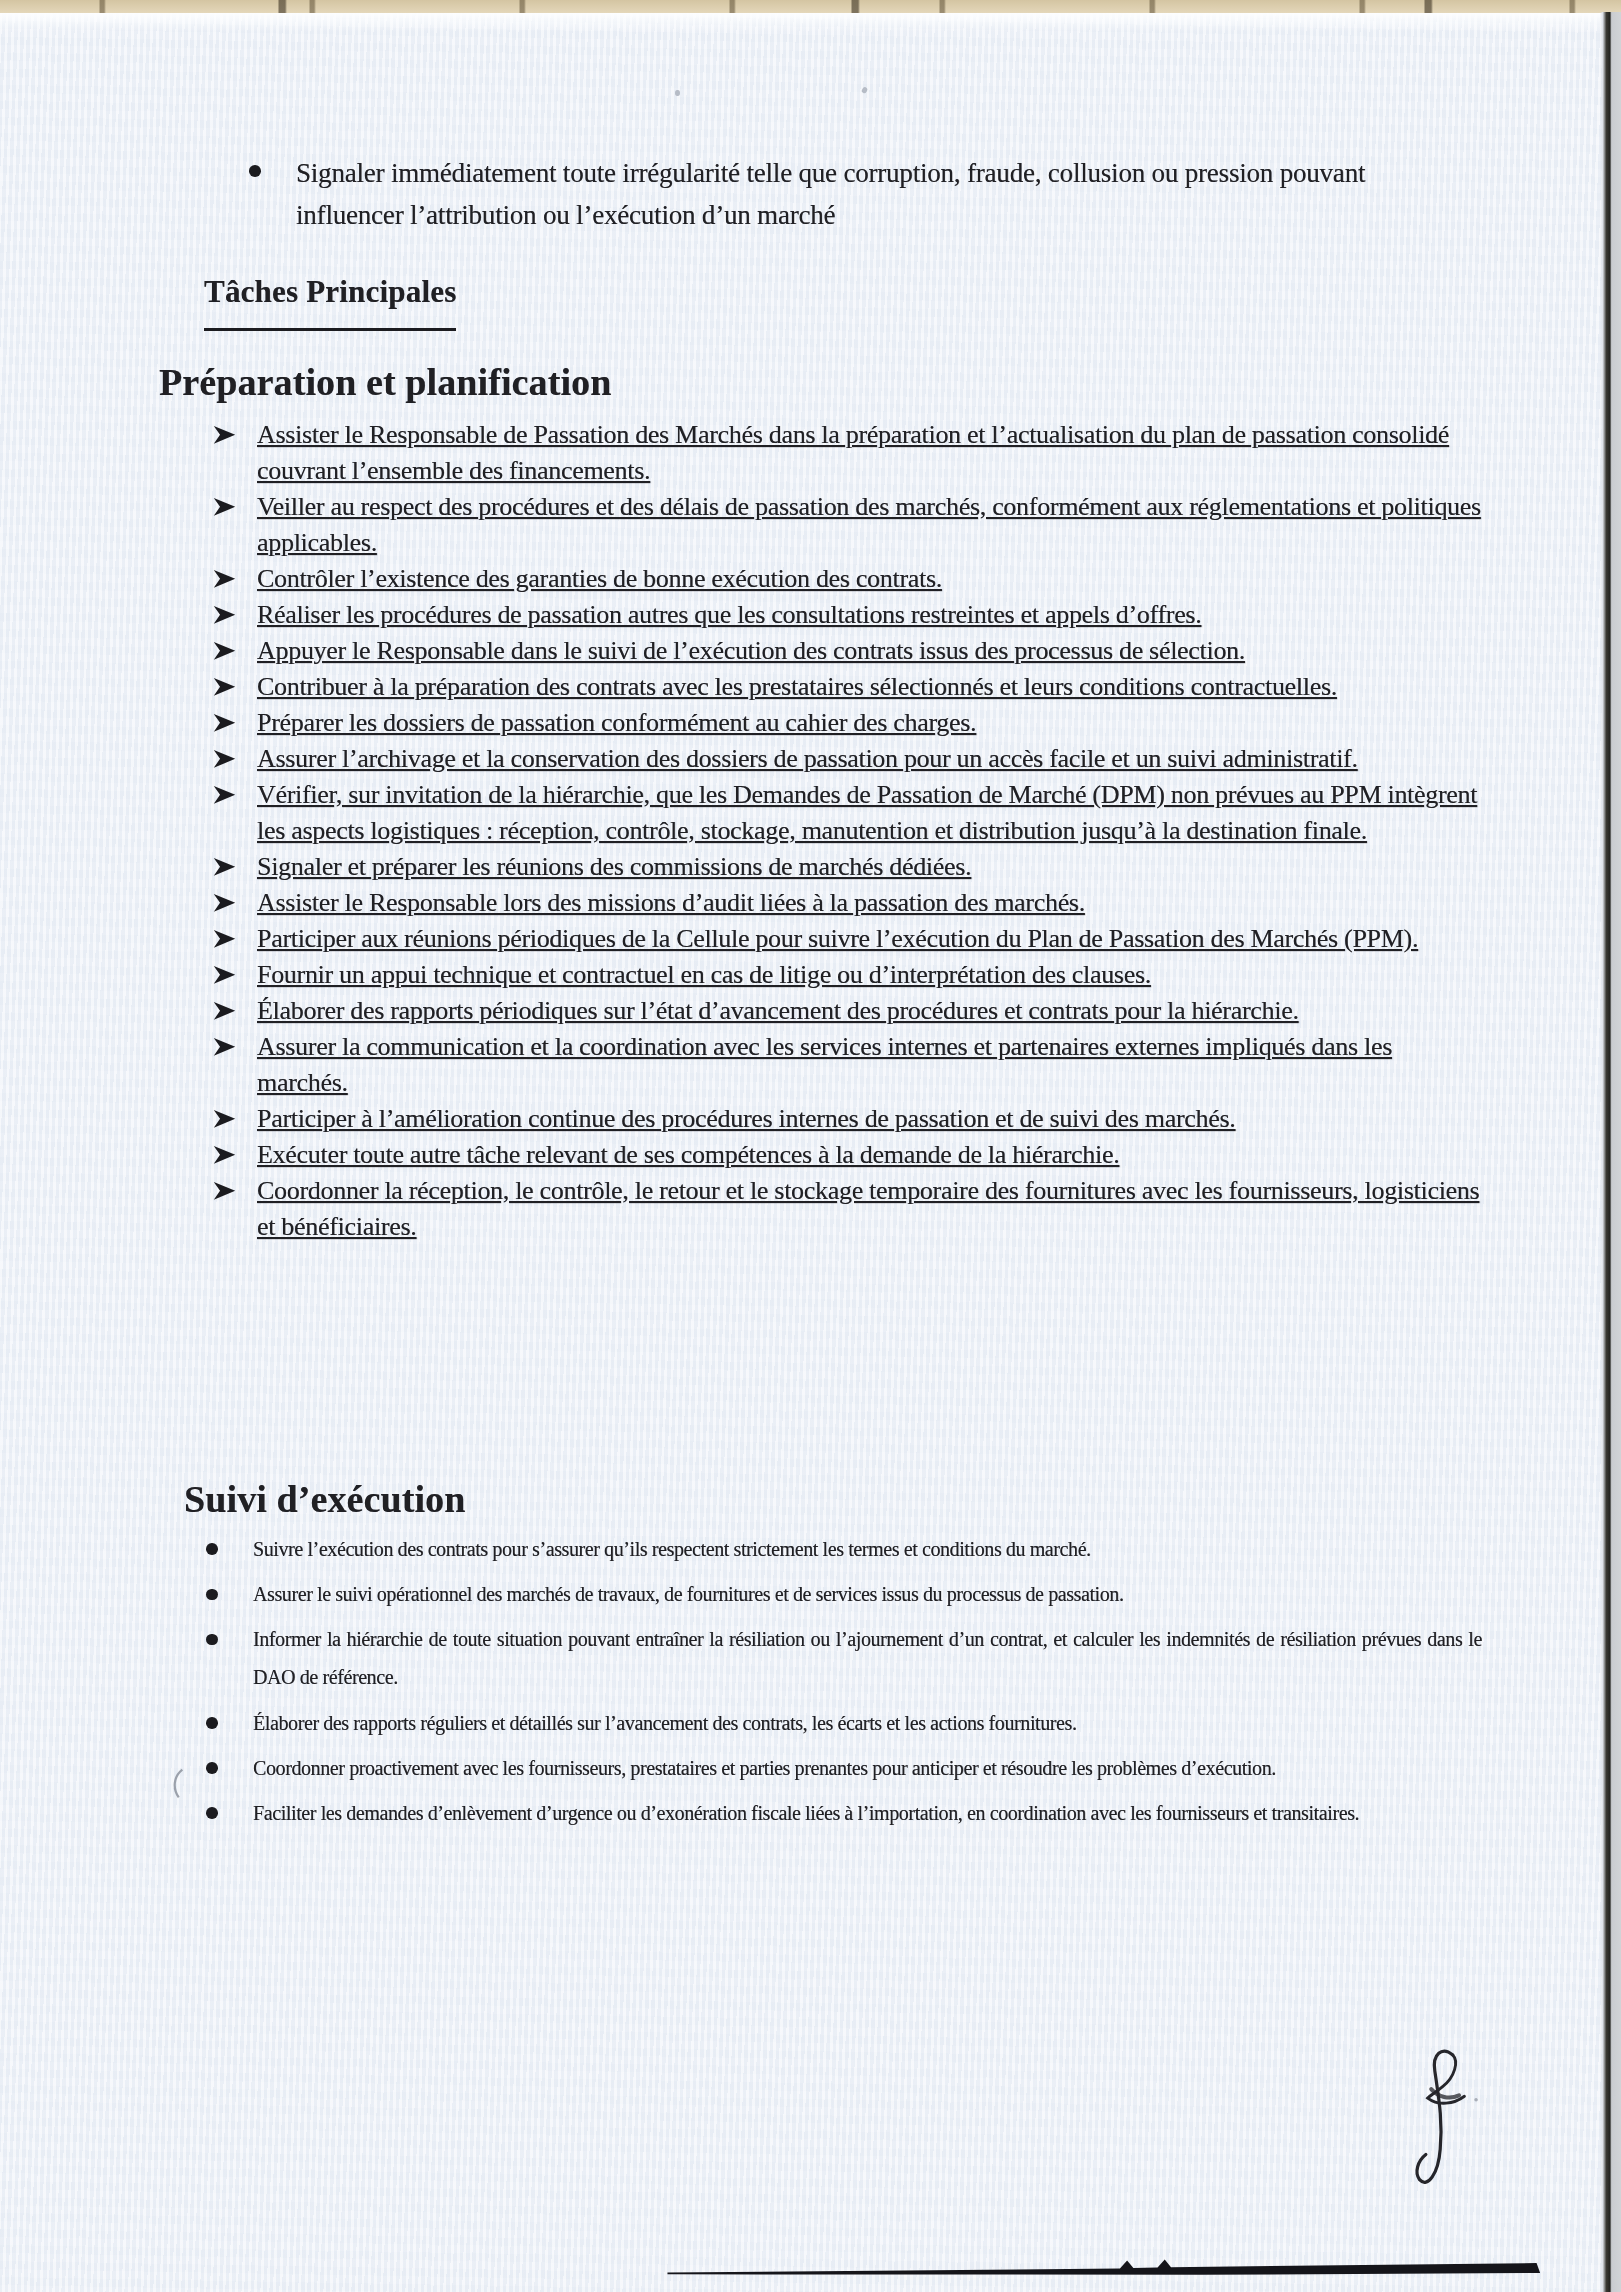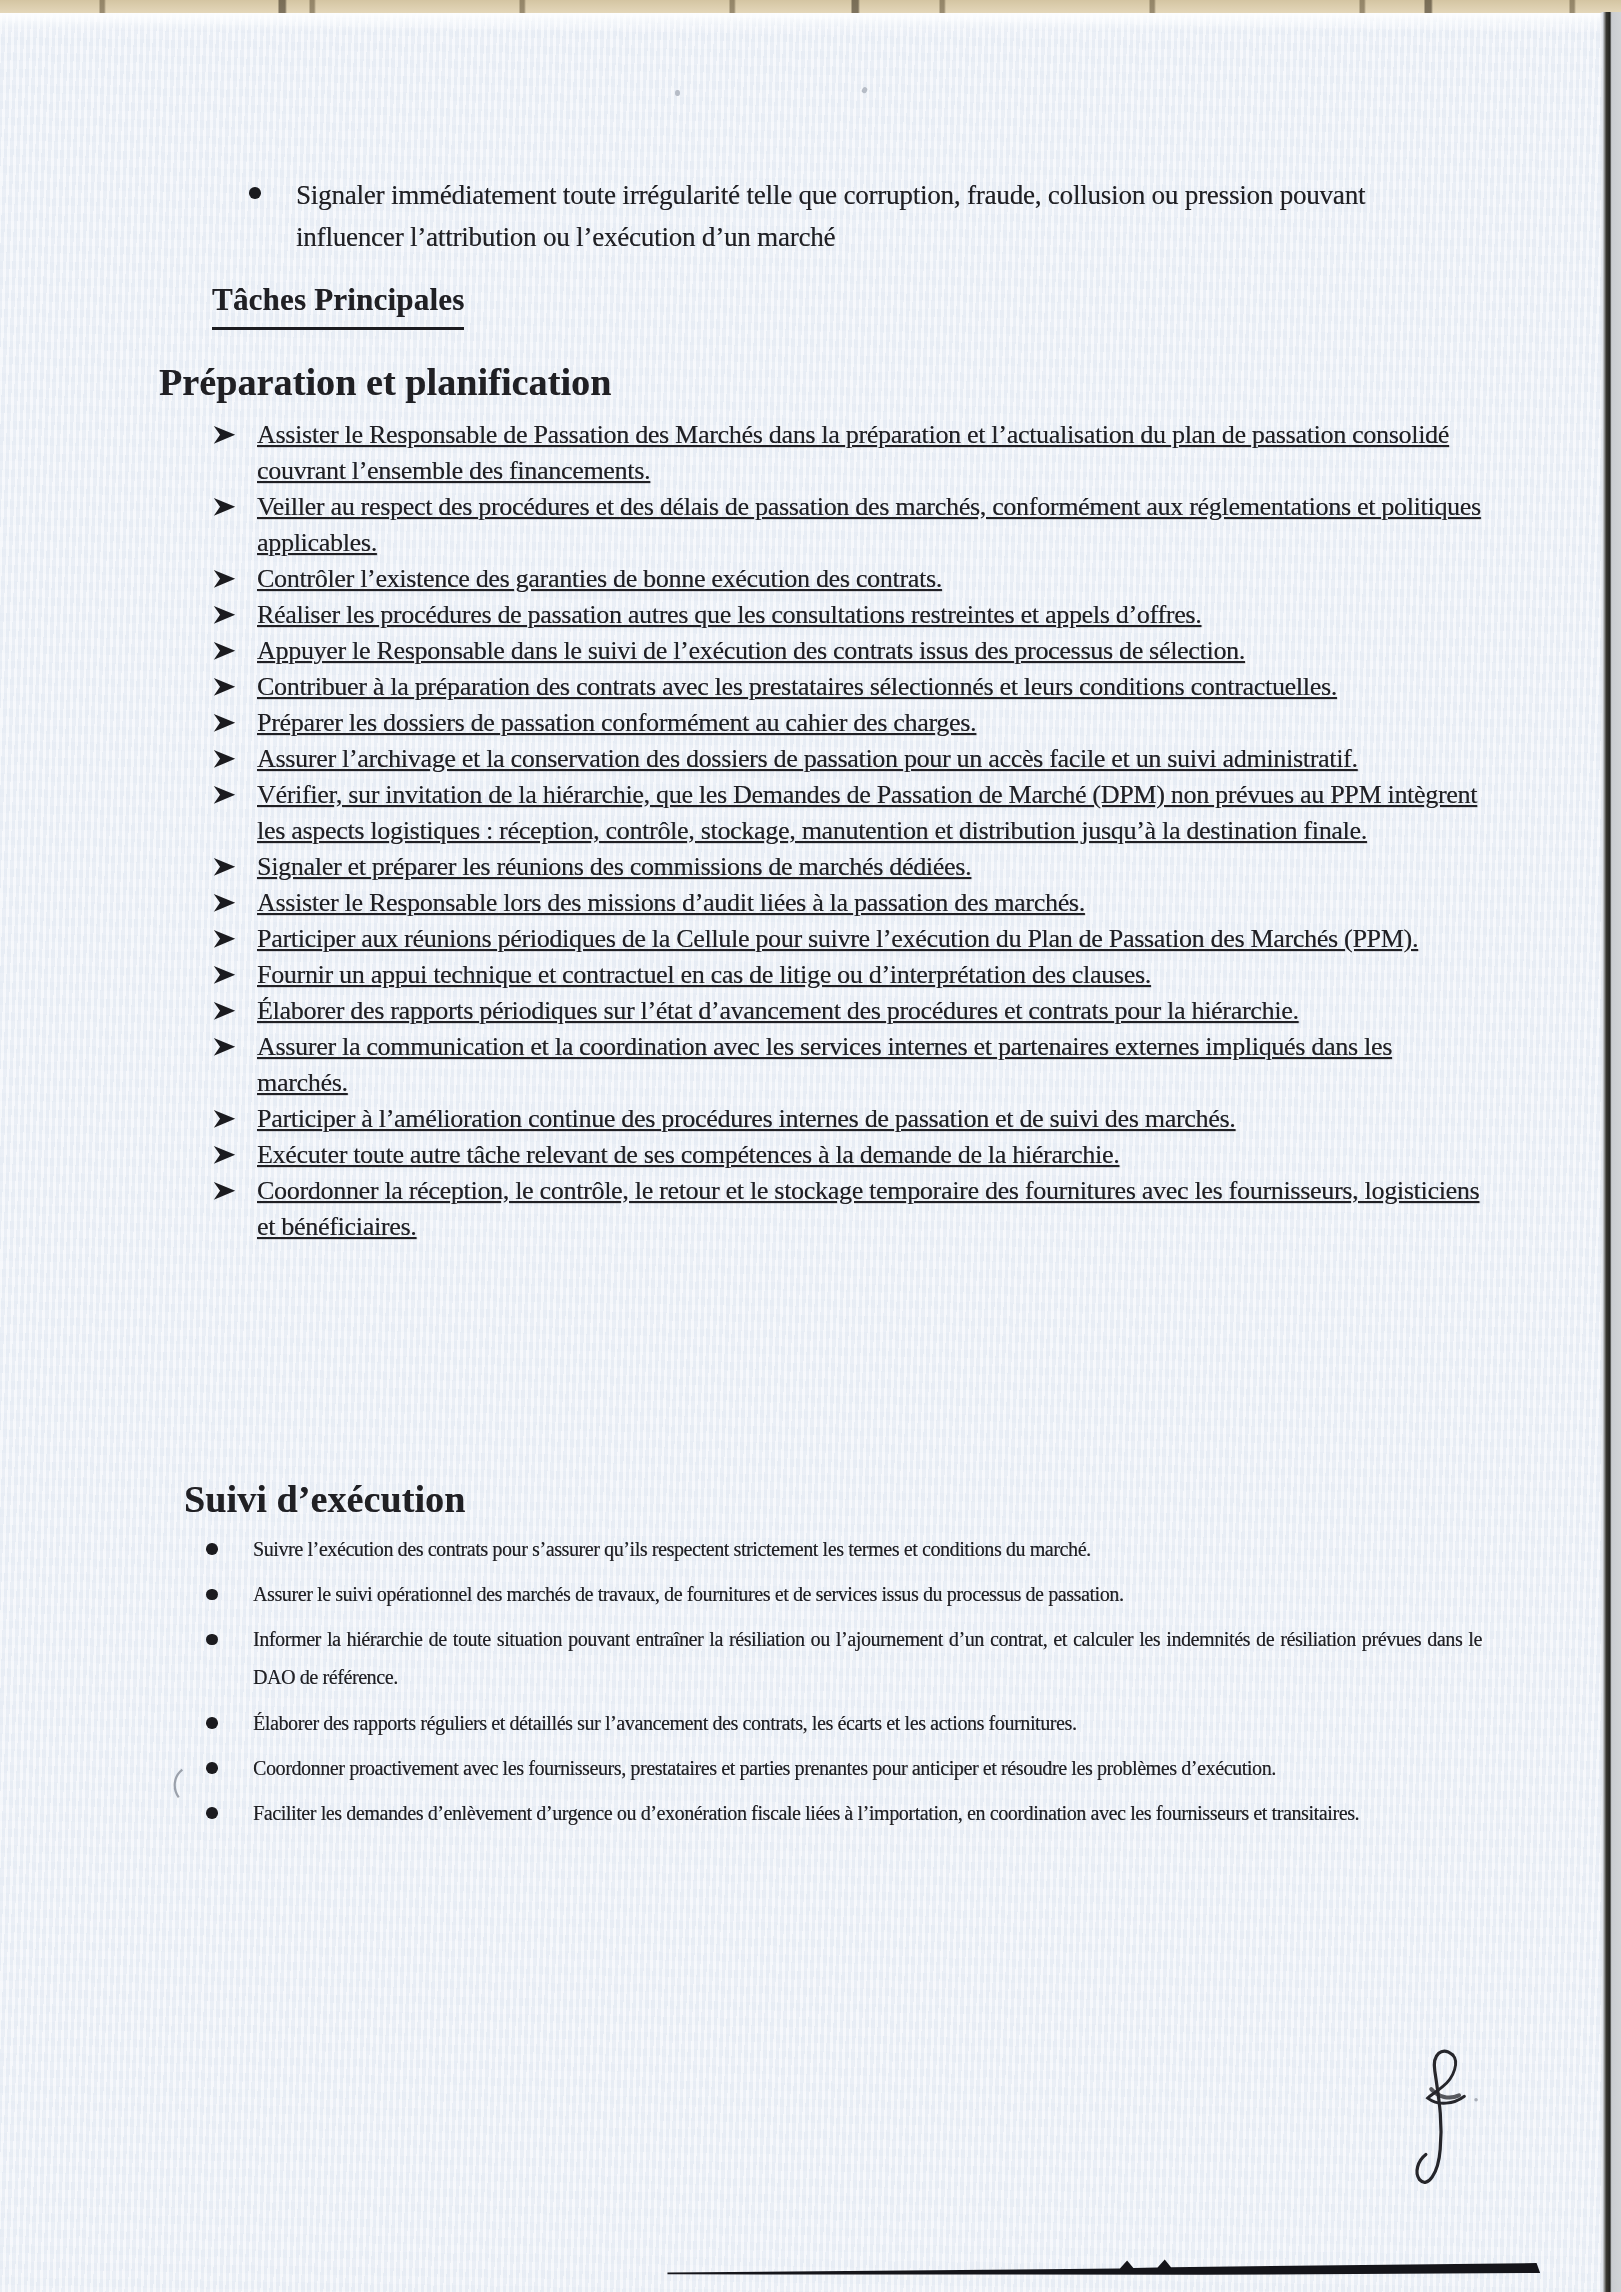--- a/index.html
+++ b/index.html
@@ -31,35 +31,35 @@
   }
   
   .page-edge{
     position:absolute;top:11.6px;right:0;width:21.5px;height:2281px;
     background:linear-gradient(to right,
       rgba(237,241,247,0) 0, #dfe3e9 2.7px, #3a3933 6.3px, #23231f 9.9px, #caccd0 11.6px, #d2d4d7 21.5px);
   }
   
   .ink{color:#202024;text-shadow:0.3px 0.3px 0.5px rgba(28,28,38,.5);}
   .doc-title{
-    position:absolute;left:200px;top:268px;margin:12px;
+    position:absolute;left:200px;top:268px;margin:4px;
     font-size:31px;font-weight:bold;line-height:39px;letter-spacing:0.2px;
-    border-bottom:3.6px solid #1c1c20;padding-bottom:8px;
+    border-bottom:3.6px solid #1c1c20;padding-bottom:17px;
   }
   .sec-head{
     position:absolute;margin:0;left:159px;
     font-size:38px;font-weight:bold;line-height:39px;letter-spacing:0.1px;
   }
   .sec-head.prep{top:363px;}
   .sec-head.suivi{top:1480px;margin-left:25px;}
 
   ul{list-style:none;margin:0;padding:0;}
   li{position:relative;margin:0;padding:0;}
 
-  .intro-list{position:absolute;left:296px;top:174px;width:1180px;}
+  .intro-list{position:absolute;left:296px;top:152px;width:1180px;}
   .intro-list li{font-size:27px;line-height:42px;letter-spacing:-0.2px;}
 
   .arrow-list{position:absolute;left:257px;top:417px;width:1229px;}
   .arrow-list li{font-size:26px;line-height:36px;letter-spacing:-0.3px;text-align:left;text-decoration:underline;}
 
   .dot-list{position:absolute;left:253px;top:1530px;width:1229px;}
   .dot-list li{font-size:20px;line-height:38px;letter-spacing:-0.4px;text-align:justify;margin-bottom:7.2px;}
 
   .bullet-dot{
     position:absolute;left:-47px;top:13.4px;width:11.6px;height:11.6px;border-radius:50%;

